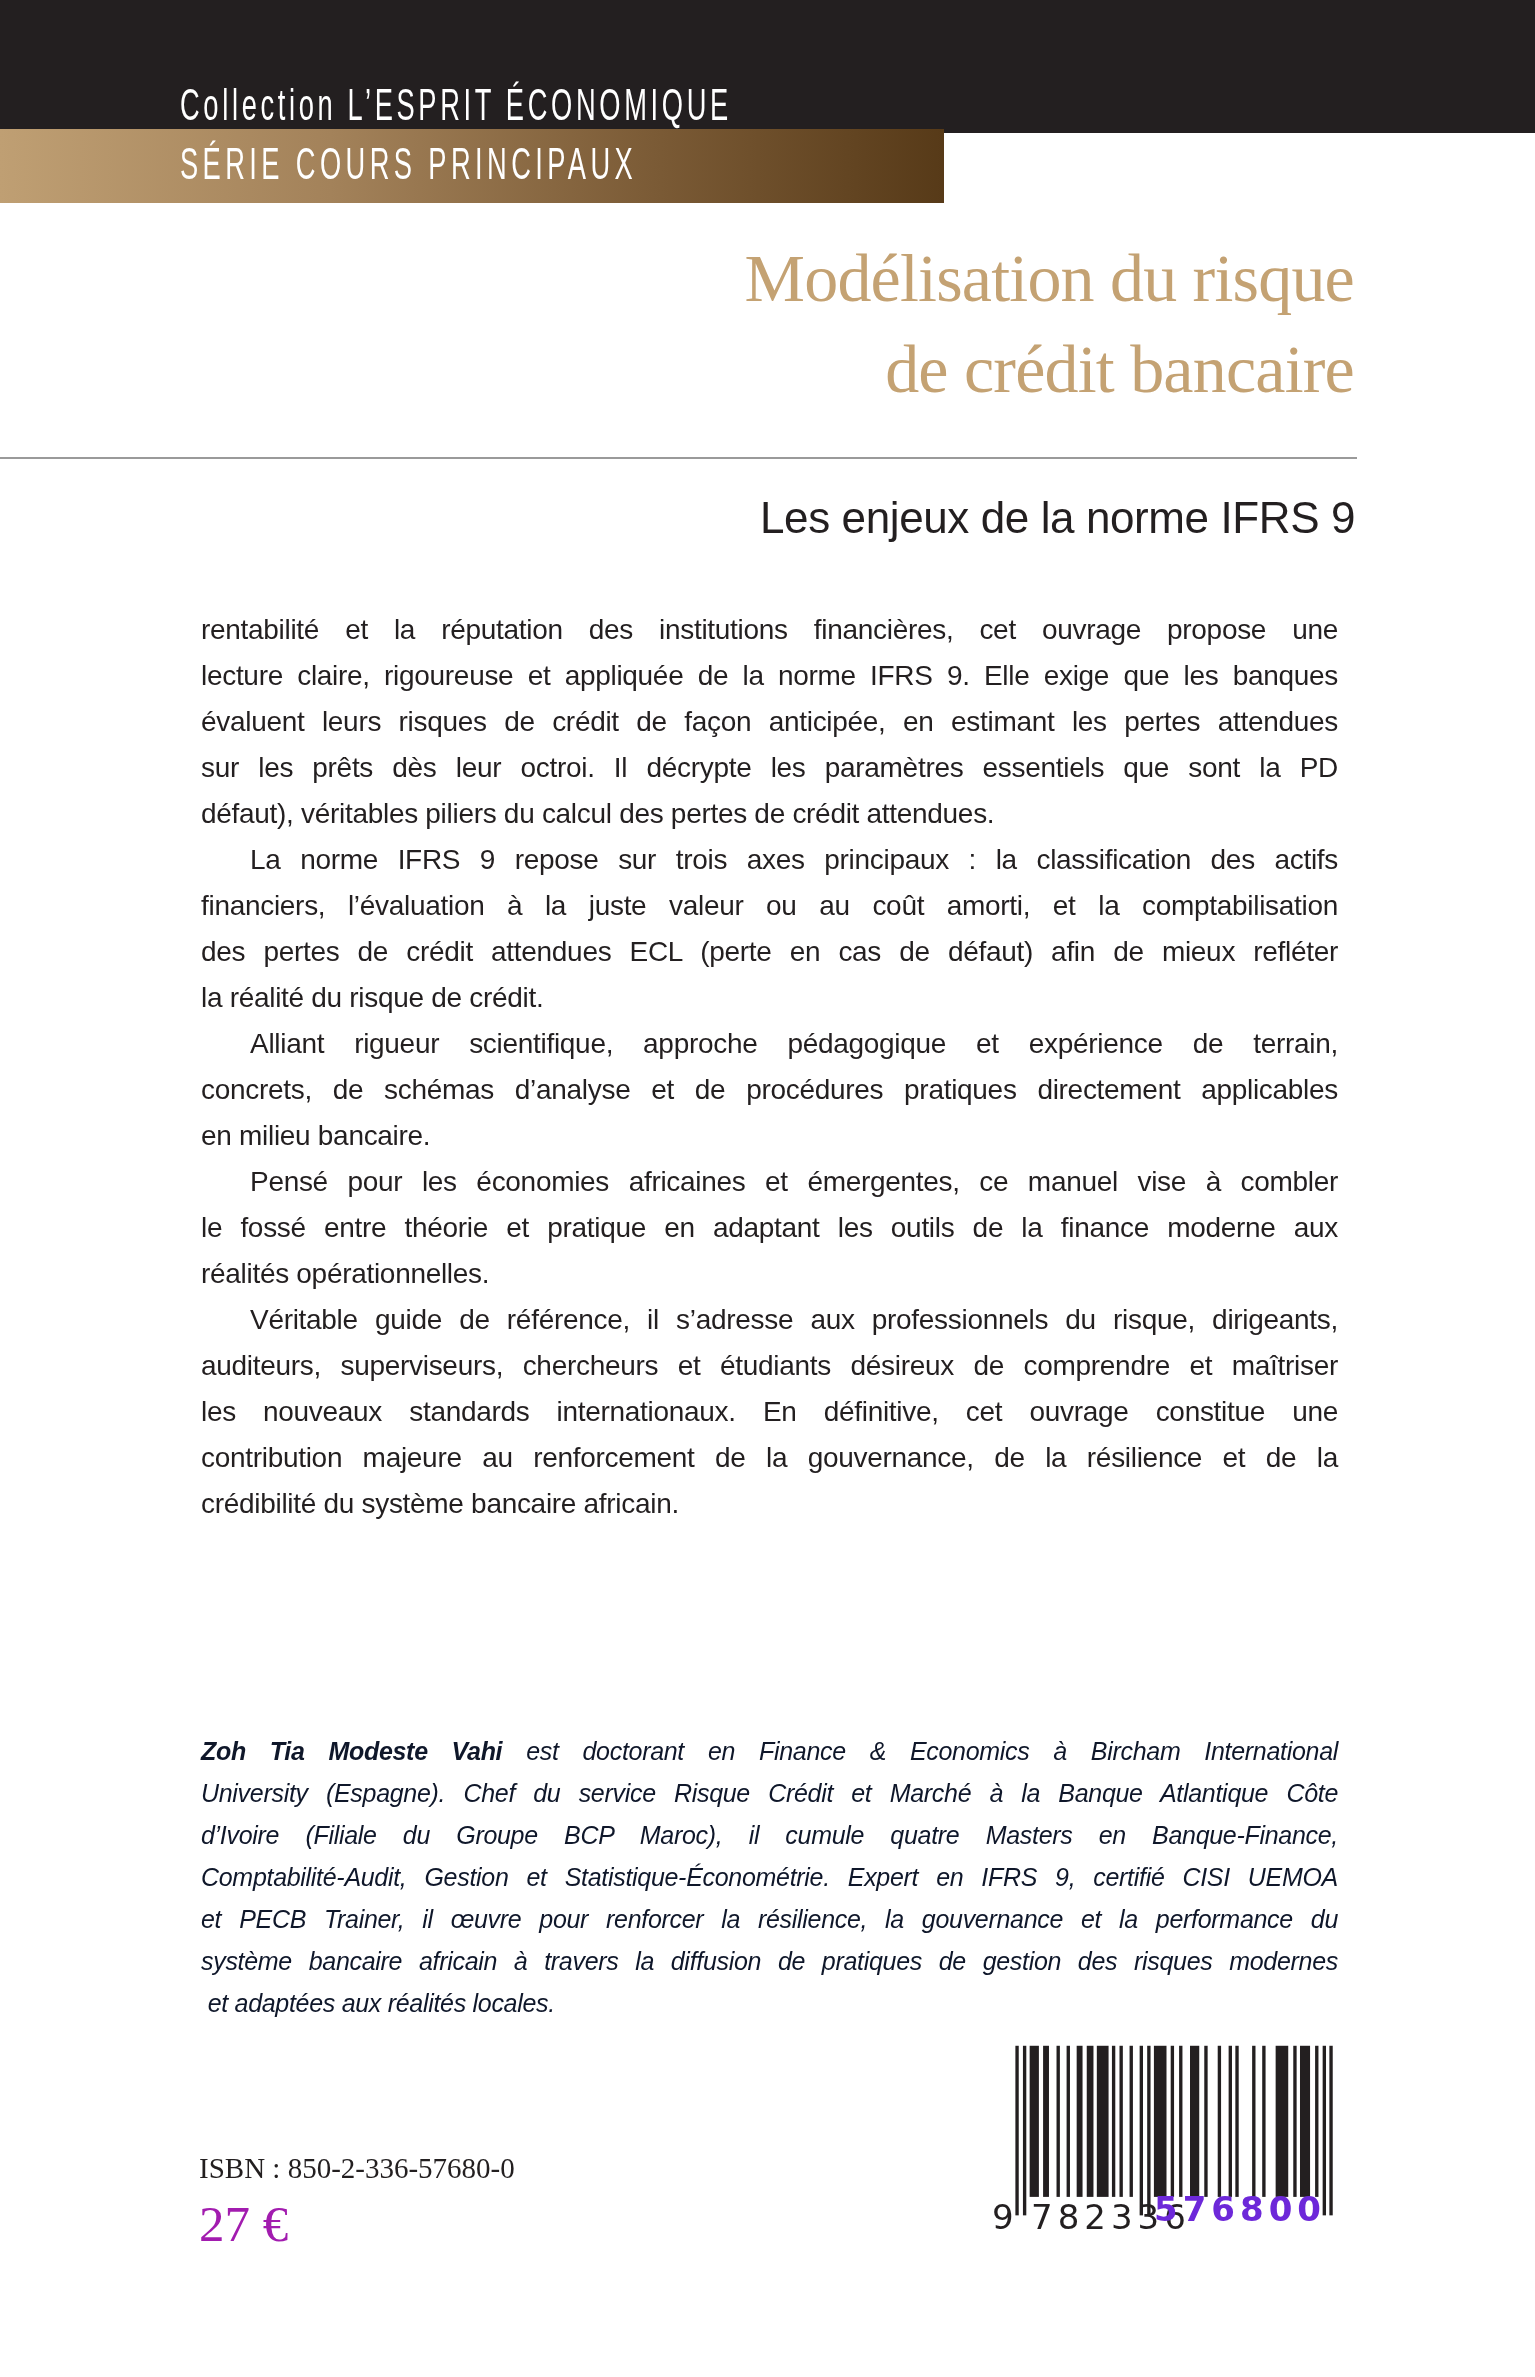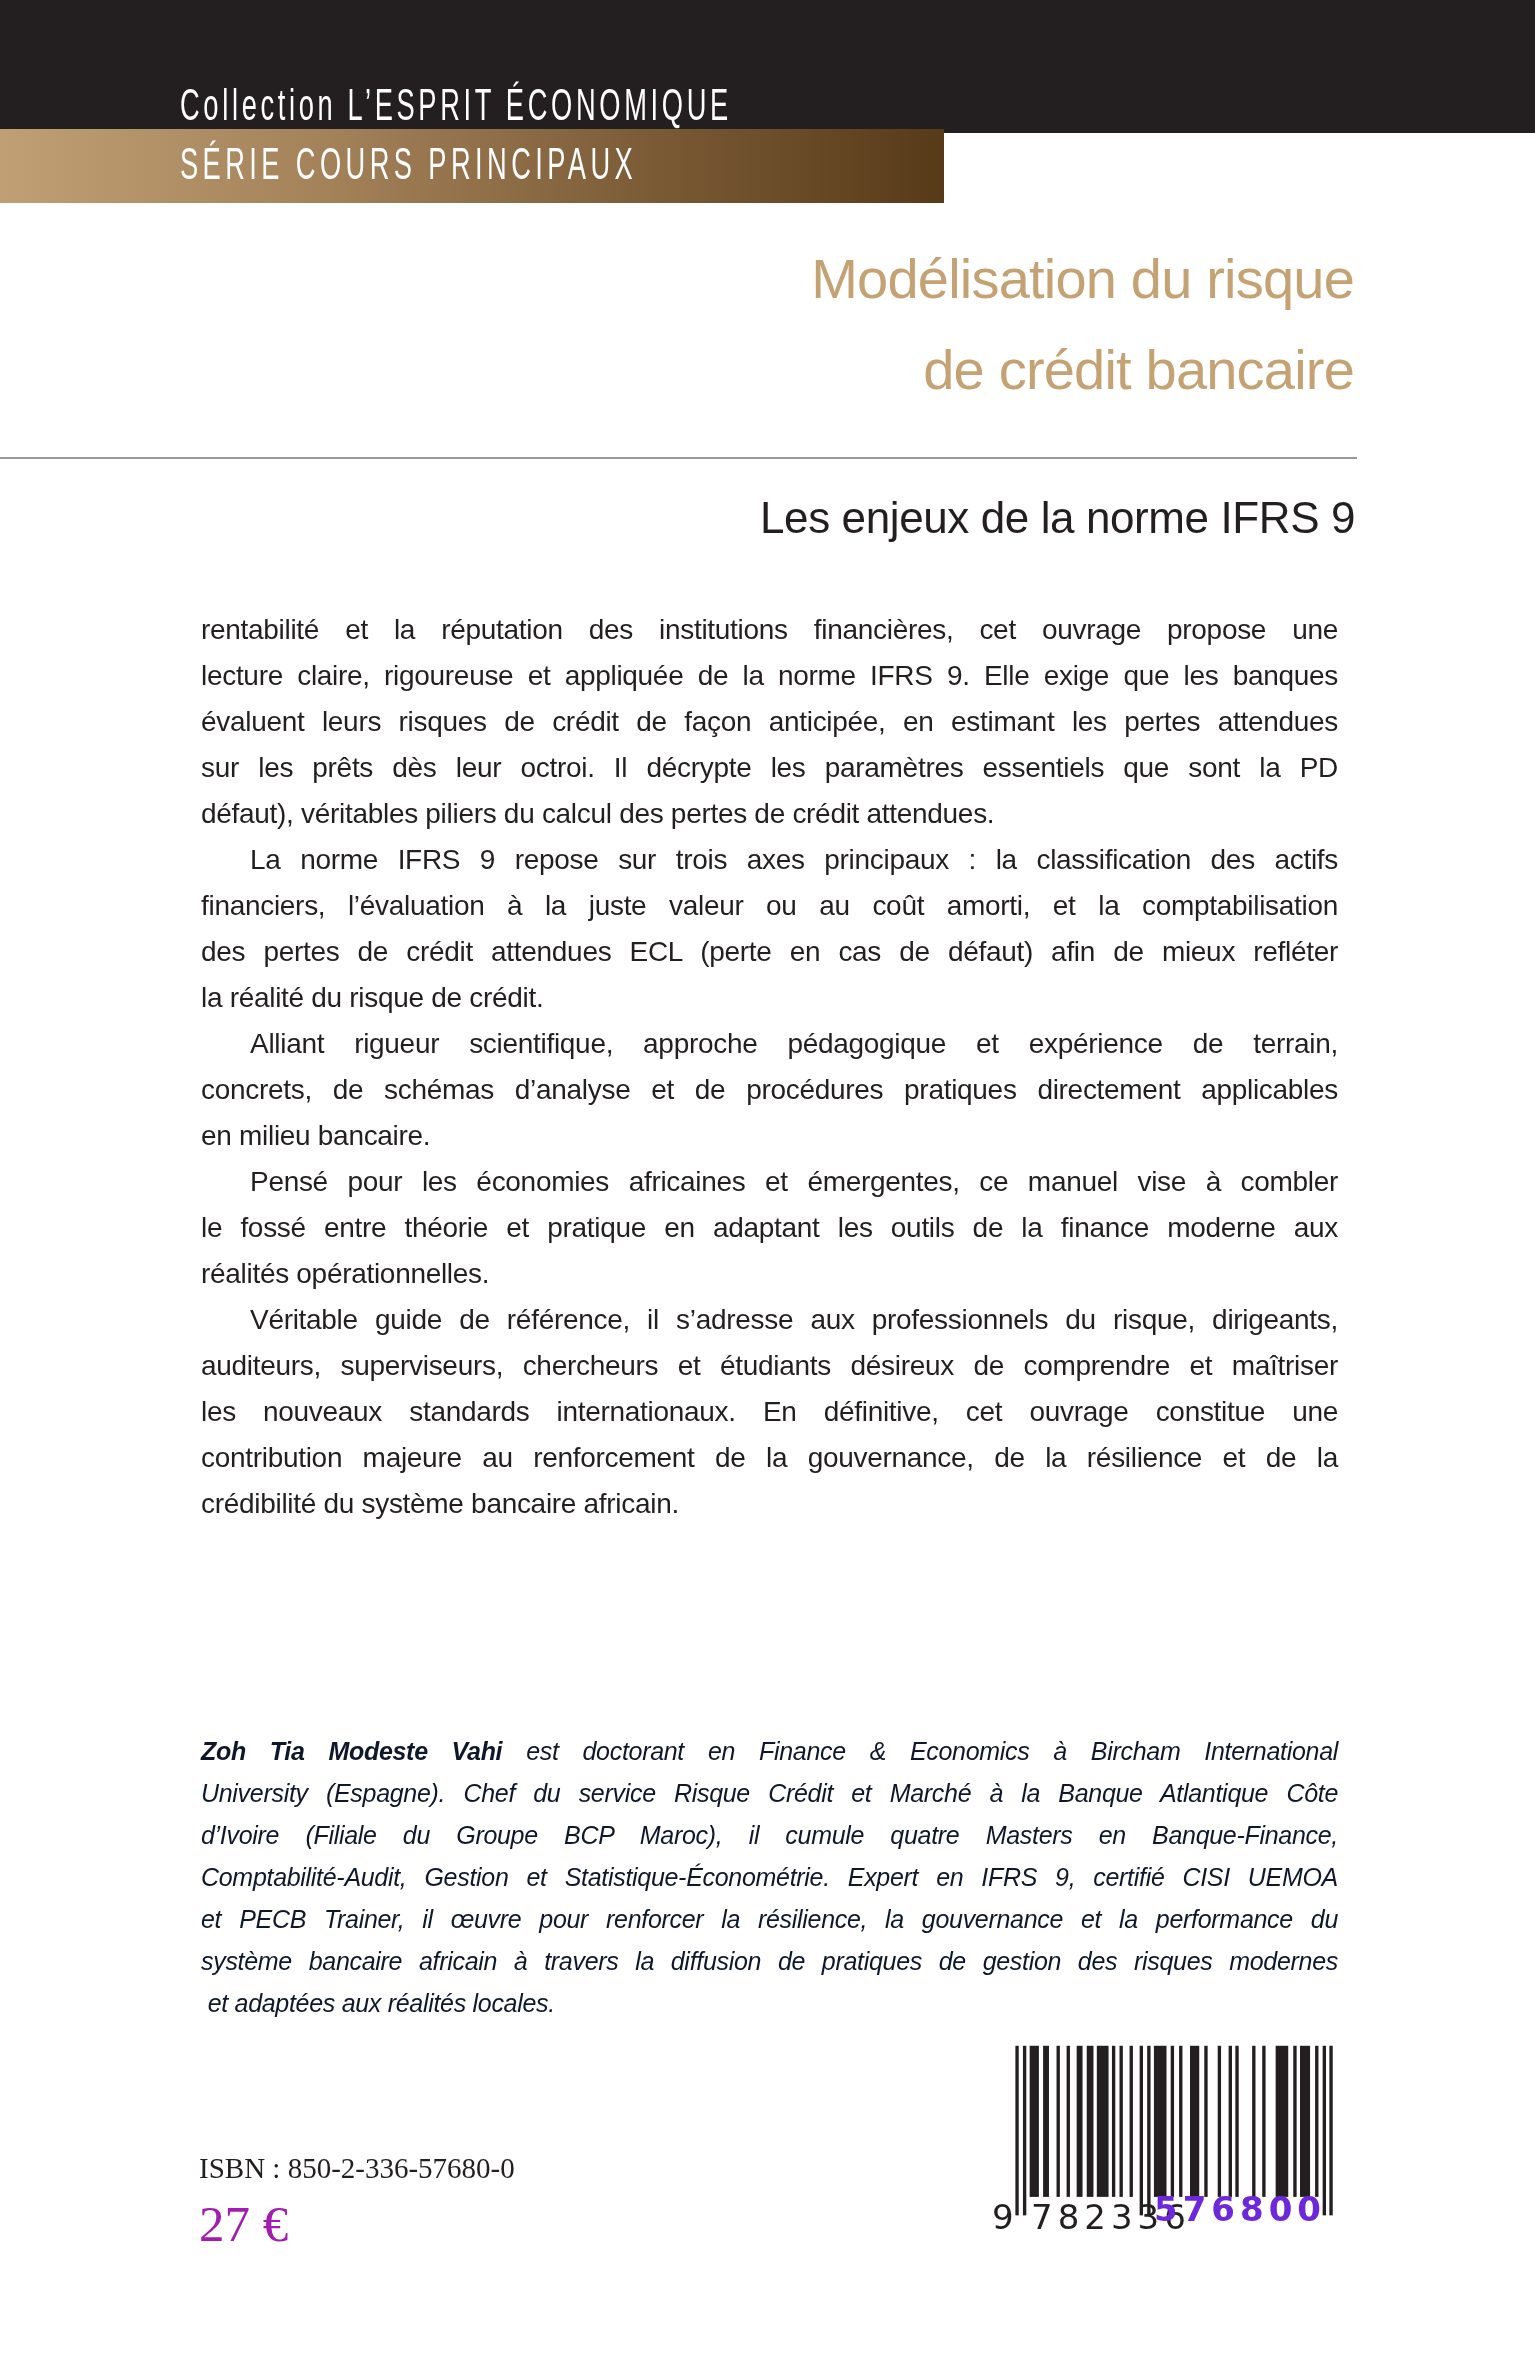--- a/index.html
+++ b/index.html
@@ -16,22 +16,22 @@
   .hdr-text {
     position: absolute; left: 180px; color: #ffffff; white-space: nowrap;
     font-family: "Liberation Sans", sans-serif; font-weight: normal;
     transform-origin: left top; transform: scaleX(0.62);
   }
   .collection { top: 80px; font-size: 44px; letter-spacing: 5.9px; }
   .serie { top: 139px; font-size: 44px; letter-spacing: 7.1px; }
   
   .title {
     right: 181px; top: 233px; text-align: right; color: #c4a273;
-    font-size: 56px; line-height: 91px; font-weight: normal; margin: 0;
-    letter-spacing: -0.8px; white-space: nowrap;
+    font-size: 68px; line-height: 91px; font-weight: normal; margin: 0;
+    letter-spacing: -0.8px; white-space: nowrap; font-family: Liberation Serif, serif;
   }
   .title span { display: block; }
   .rule { left: 0; top: 457px; width: 1357px; height: 1.7px; background: #9a9a9a; }
   .subtitle { right: 180px; top: 493px; font-size: 44px; color: #231f20; margin: 0;
     font-weight: normal; white-space: nowrap; letter-spacing: -0.4px; }
   
   .body-text {
     left: 201px; top: 607px; width: 1137px;
     font-size: 28px; line-height: 46px; color: #231f20;
     letter-spacing: -0.3px; font-weight: normal;

